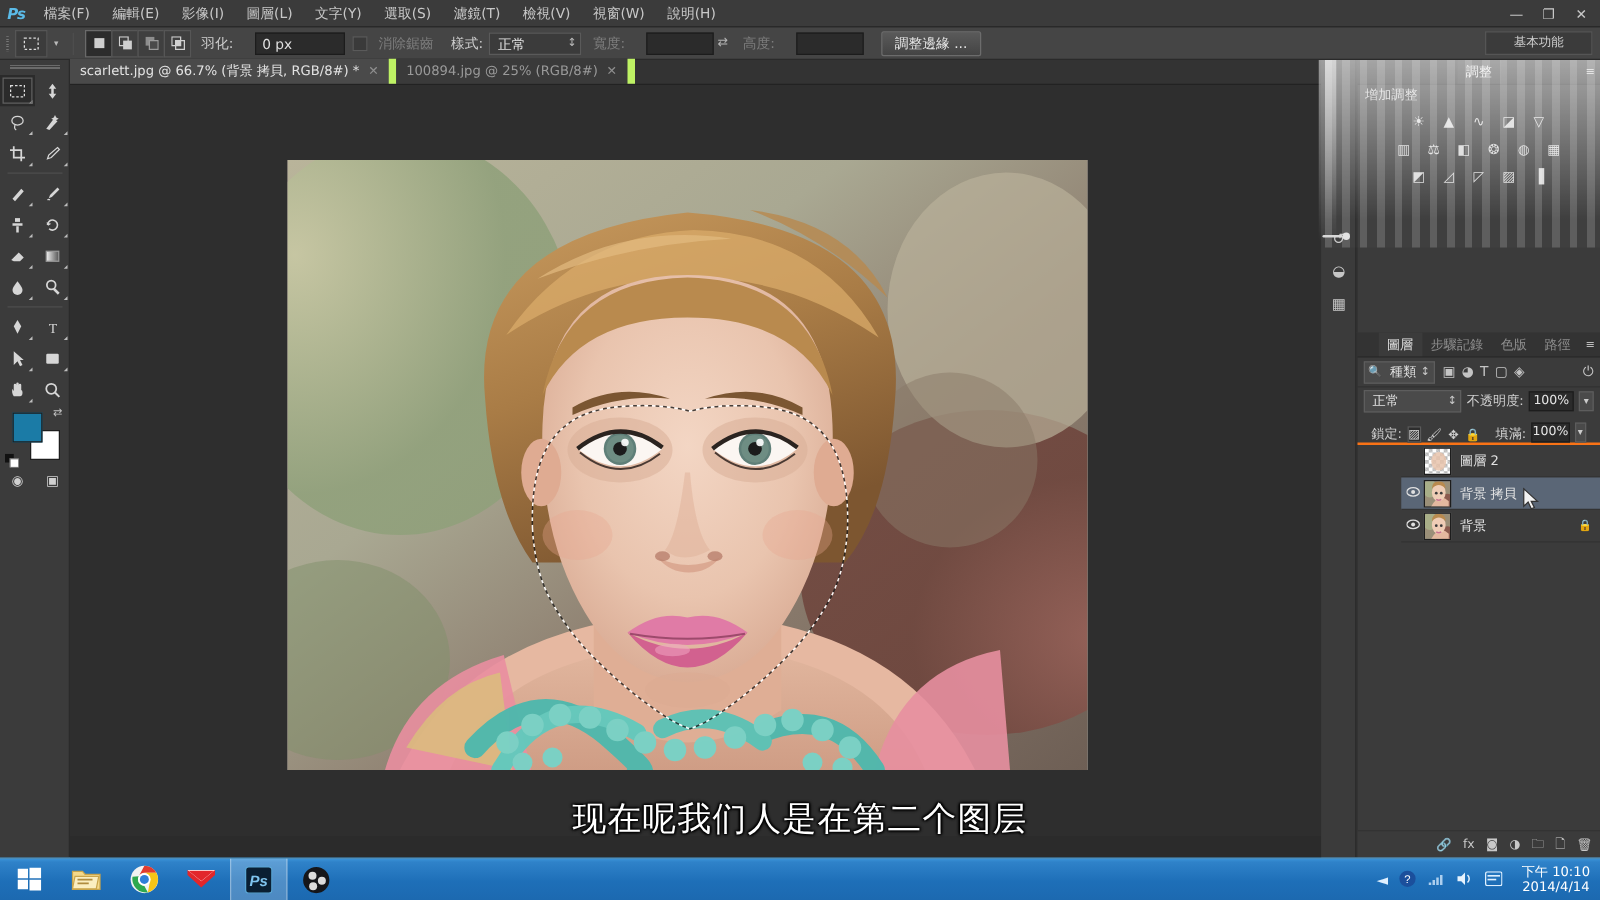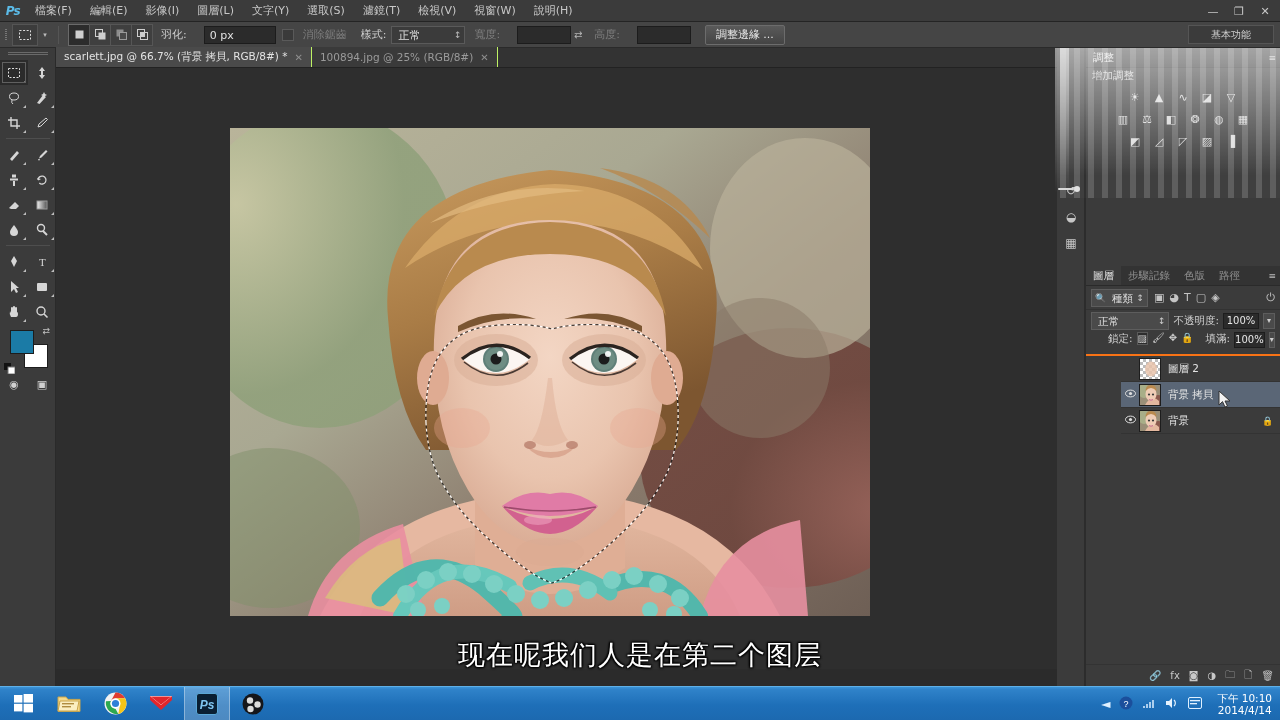--- a/index.html
+++ b/index.html
@@ -142,21 +142,21 @@
 
   
   .tabsbar {
     position: absolute; left: 56px; top: 48px; width: 1001px; height: 20px;
     background: #333; border-bottom: 1px solid #222; display: flex;
     align-items: flex-end;
   }
   .doctab {
     height: 20px; display: flex; align-items: center; padding: 0 8px;
     font-size: 10.5px; color: #9a9a9a; background: #3a3a3a;
-    border-right: 1px solid #bef264; white-space: nowrap;
+    border-right: 6px solid #bef264; white-space: nowrap;
   }
   .doctab.active { background: #4a4a4a; color: #e3e3e3; }
   .doctab .x { margin-left: 7px; font-size: 10px; color: #8f8f8f; }
 
   
   .canvas-area {
     position: absolute; left: 56px; top: 68px; width: 1001px; height: 601px;
     background: #2e2e2e; overflow: hidden;
   }
   .canvas-img {
@@ -189,21 +189,21 @@
   .rail-ico {
     width: 28px; height: 26px; display: flex; align-items: center;
     justify-content: center; color: #c6c6c6; font-size: 12px;
   }
   .panel {
     position: absolute; left: 28px; width: 195px; background: #3b3b3b;
     border-left: 1px solid #2c2c2c;
   }
   .panel-tabs {
     height: 20px; background: #333; display: flex; align-items: stretch;
-    border-bottom: 1px solid #2a2a2a; position: relative;
+    border-bottom: 1px solid #2a2a2a; position: relative; justify-content: center;
   }
   .ptab {
     padding: 0 7px; display: flex; align-items: center; font-size: 10.5px;
     color: #8e8e8e; white-space: nowrap;
   }
   .ptab.active { background: #3b3b3b; color: #e2e2e2; }
   .panel-menu {
     position: absolute; right: 4px; top: 5px; color: #bdbdbd; font-size: 9px;
   }
   .panel-title {
@@ -249,21 +249,21 @@
     content: "\2195"; position: absolute; right: 3px; top: 0; font-size: 9px; color: #ccc;
   }
   .lbl { font-size: 10.5px; color: #cfcfcf; white-space: nowrap; }
   .num-field {
     width: 36px; height: 16px; background: #2b2b2b; border: 1px solid #1d1d1d;
     color: #e6e6e6; font-size: 10px; line-height: 14px; text-align: center;
   }
   .spin { width: 12px; height: 16px; background: #4a4a4a; border: 1px solid #5d5d5d;
           color: #ccc; font-size: 8px; text-align: center; line-height: 14px; }
   .lock-row {
-    height: 22px; display: flex; align-items: flex-start; padding: 0 22px; gap: 4px;
+    height: 22px; display: flex; align-items: flex-end; padding: 0 11px; gap: 4px;
   }
   .lock-ico { width: 14px; text-align: center; color: #cfcfcf; font-size: 10px; }
   .lock-ico.active { background: #2d2d2d; border: 1px solid #5a5a5a; }
 
   .layers-list { border-top: 2px solid #f97316; padding-left: 35px; }
   .layer-row {
     height: 26px; display: flex; align-items: center; position: relative;
     border-bottom: 1px solid #333;
   }
   .layer-row.selected { background: #5a6676; }

